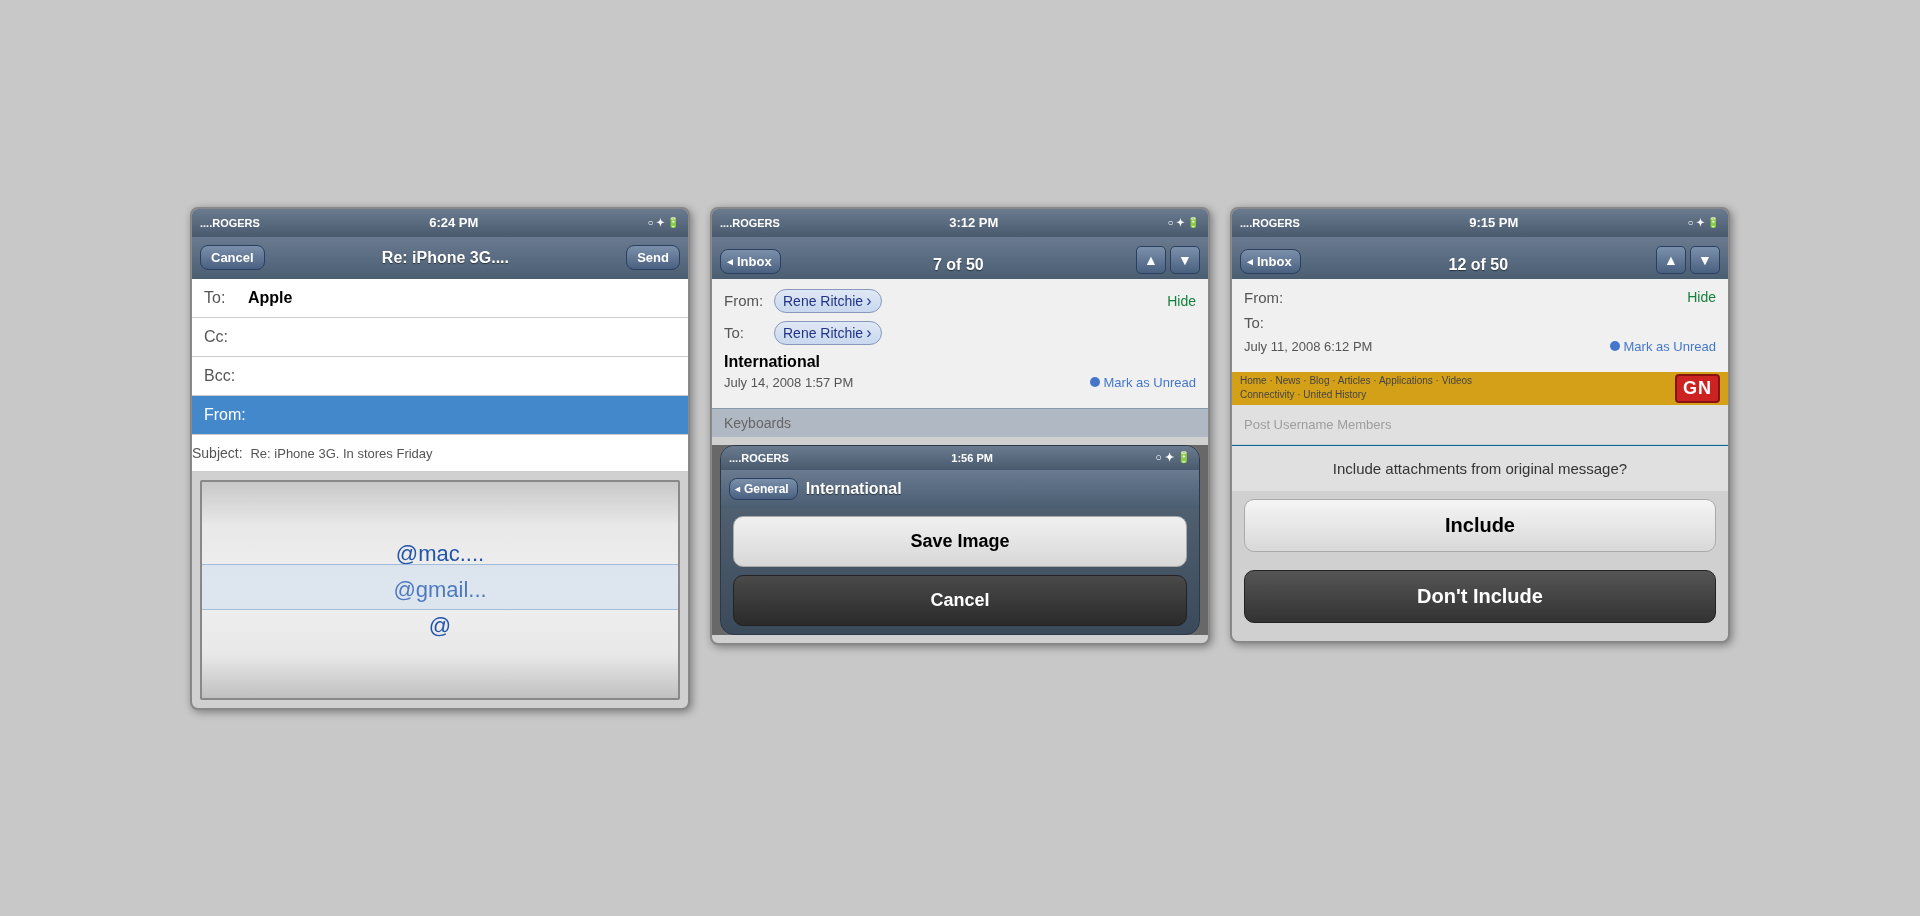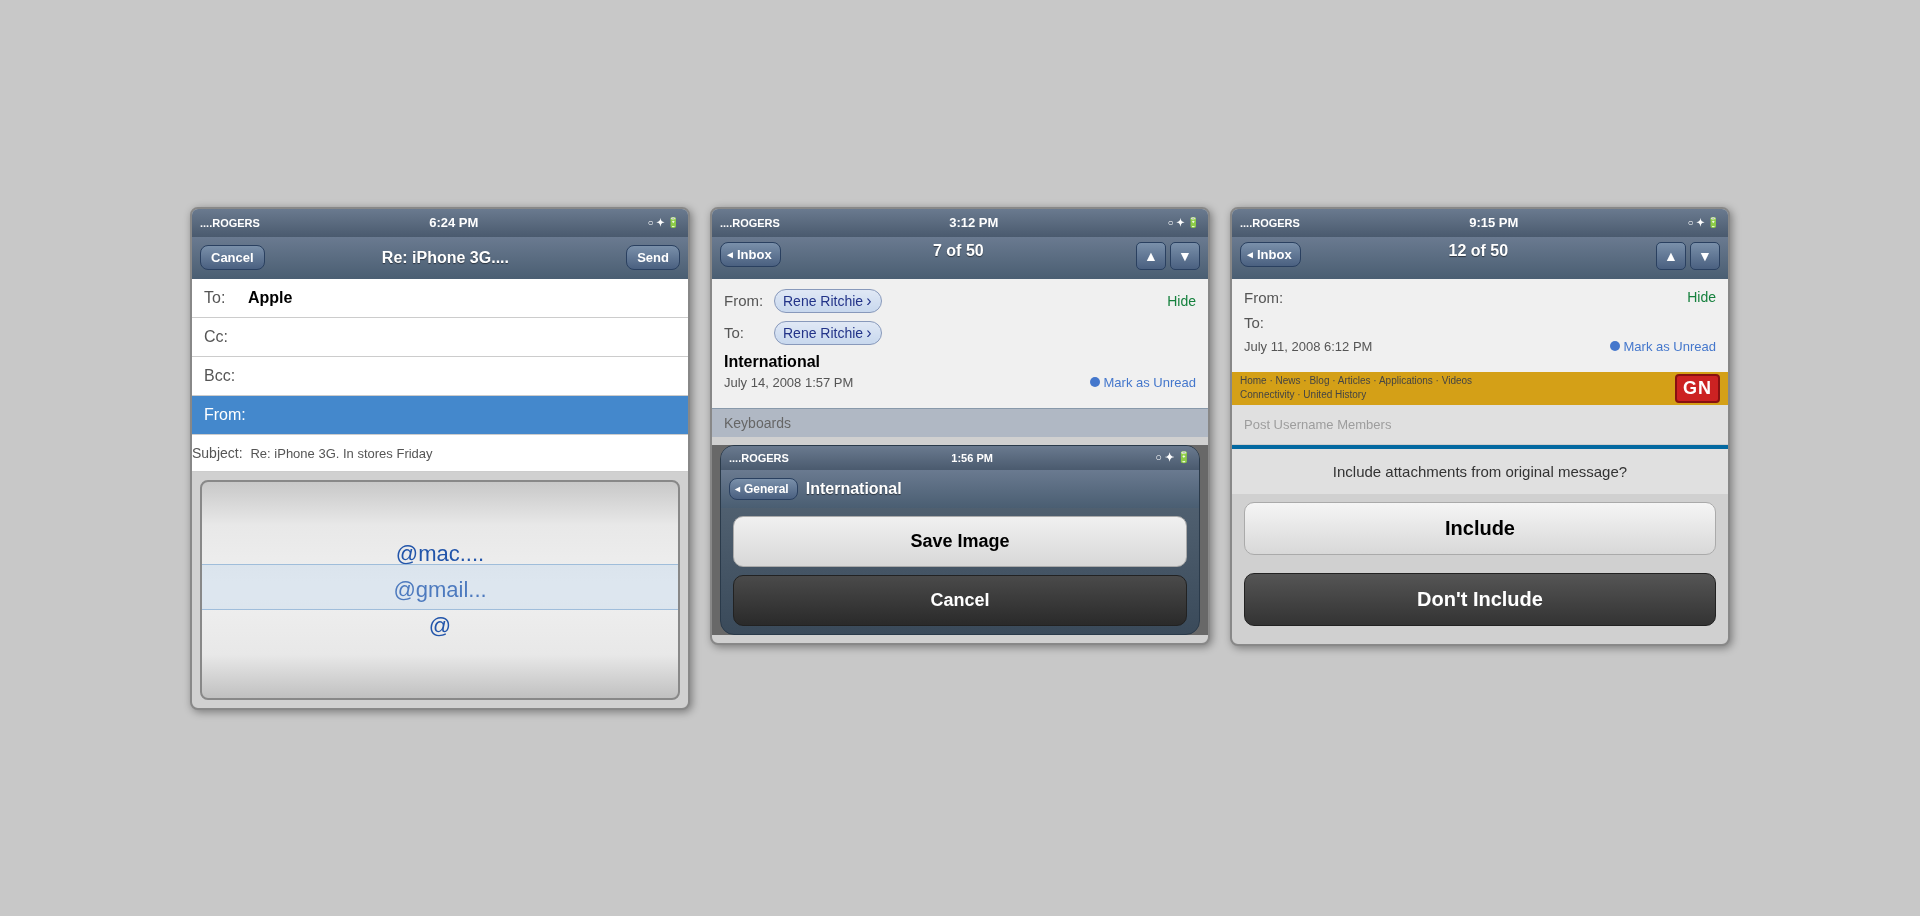--- a/index.html
+++ b/index.html
@@ -103,21 +103,21 @@
     .compose-subject {
       background: white;
       border-bottom: 1px solid #ccc;
       padding: 10px 0;
       font-size: 14px;
       color: #555;
     }
     .picker-overlay {
       background: linear-gradient(to bottom, #c8c8c8 0%, #e8e8e8 20%, #f0f0f0 50%, #e8e8e8 80%, #c0c0c0 100%);
       border: 2px solid #888;
-      border-radius: 8px;
+      border-radius: 2px;
       margin: 8px;
       padding: 10px 0;
       height: 220px;
       display: flex;
       flex-direction: column;
       align-items: center;
       justify-content: center;
       gap: 10px;
       position: relative;
     }
@@ -138,21 +138,21 @@
     }
     .picker-item.selected {
       font-size: 22px;
       color: #2255aa;
     }
 
     
     .nav-bar-detail {
       background: linear-gradient(to bottom, #6a7a90, #4a5e72);
       display: flex;
-      align-items: flex-start;
+      align-items: flex-end;
       justify-content: space-between;
       padding: 5px 8px;
       height: 42px;
     }
     .nav-back-button {
       background: linear-gradient(to bottom, #7a90aa, #4a6080);
       border: 1px solid #2a4060;
       border-radius: 8px;
       color: white;
       font-size: 13px;
@@ -345,21 +345,21 @@
       cursor: pointer;
     }
 
     
     .attachment-question {
       background: #e0e0e0;
       text-align: center;
       padding: 14px 20px;
       font-size: 15px;
       color: #333;
-      border-top: 4px solid #0369a1;
+      border-top: 1px solid #0369a1;
     }
     .attach-include-btn {
       background: linear-gradient(to bottom, #f5f5f5, #d8d8d8);
       border: 1px solid #aaa;
       border-radius: 10px;
       margin: 8px 12px;
       padding: 14px;
       font-size: 20px;
       font-weight: bold;
       color: #000;

